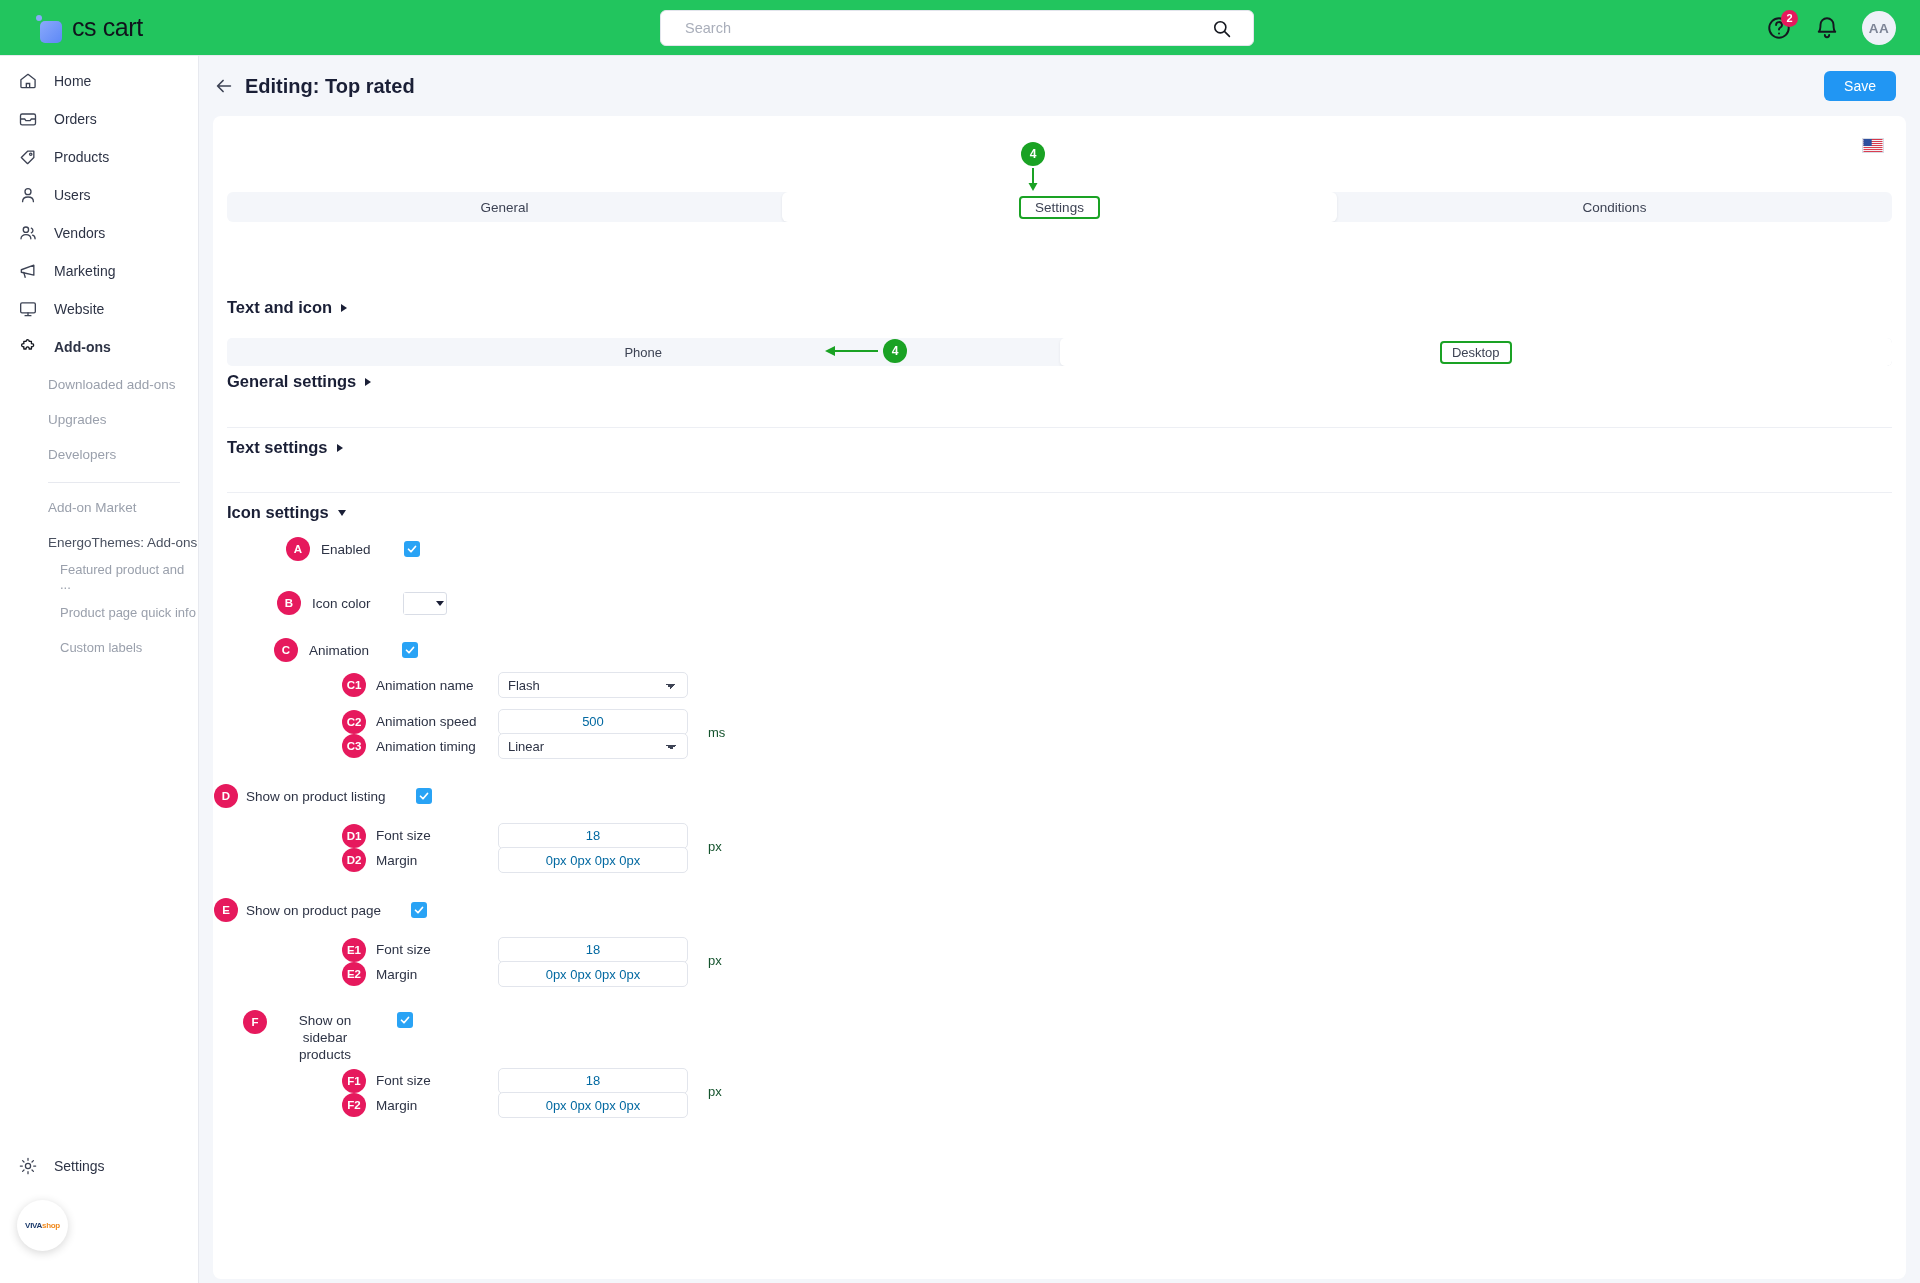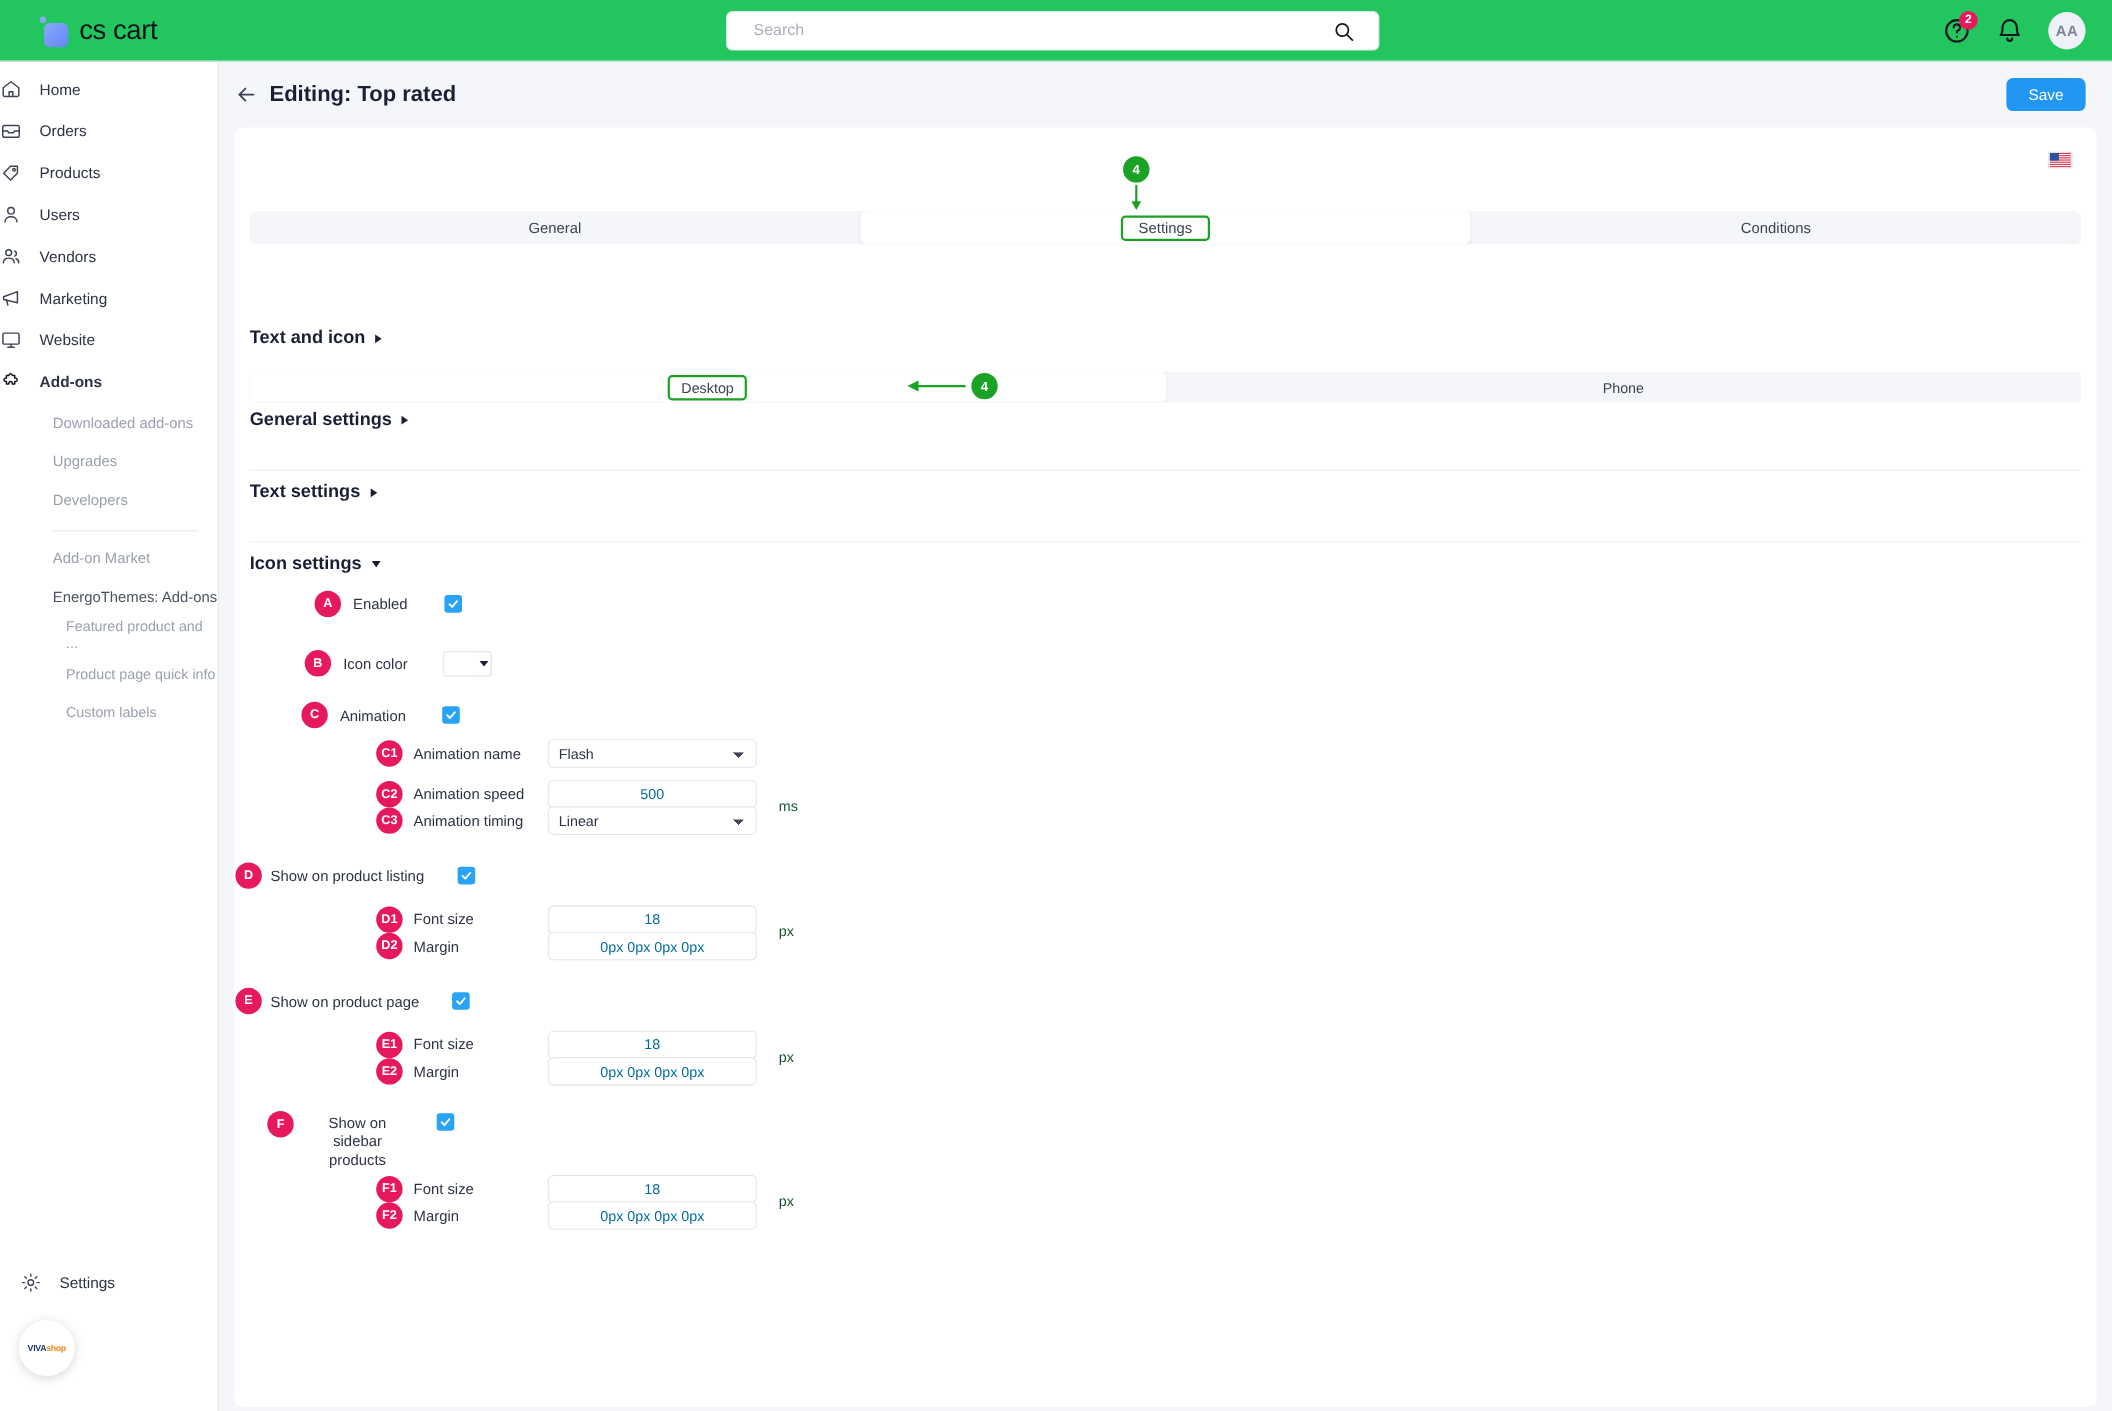--- a/index.html
+++ b/index.html
@@ -66,21 +66,21 @@
     font-size:13.5px; font-weight:700; color:#7c8496; letter-spacing:.5px;
   }
 
   
   .sidebar{
     position:absolute; top:56px; left:0; width:199px; height:1227px;
     background:#ffffff; border-right:1px solid #e7e9ef; z-index:20;
   }
   .nav-item{
     display:flex; align-items:center; gap:16px;
-    height:26px; margin-top:12px;
+    height:26px; padding-left:18px; margin-top:12px;
     font-size:14px; color:#2d3345; cursor:pointer;
   }
   .nav-item .ico{ width:20px;height:20px; flex:0 0 20px; display:flex; align-items:center; justify-content:center;}
   .nav-item.active{ font-weight:700; }
   .sub-item{
     padding-left:48px; height:22px; display:flex; align-items:center;
     font-size:13.5px; color:#9aa0ac; margin-top:13px; cursor:pointer;
   }
   .sub-item.dark{ color:#4a5160; }
   .sub2-item{
@@ -413,25 +413,25 @@
       <line x1="10" y1="0" x2="10" y2="17" stroke="#1aa224" stroke-width="2"></line>
       <path d="M10 23 L5.5 15 L14.5 15 Z" fill="#1aa224"></path>
     </svg>
 
     <div class="section-title" style="left:14px; top:182px;">
       <span>Text and icon</span>
       <span class="caret-r"></span>
     </div>
 
     <div class="segstrip">
+      <div class="seg">
+        <span>Phone</span>
+      </div>
       <div class="seg sel">
         <span class="seg-hl">Desktop</span>
-      </div>
-      <div class="seg">
-        <span>Phone</span>
       </div>
     </div>
 
     <svg class="anno-arrow" style="left:610px; top:226px; width:55px; height:18px;" viewBox="0 0 55 18">
       <line x1="55" y1="9" x2="11" y2="9" stroke="#1aa224" stroke-width="2"></line>
       <path d="M2 9 L12 4 L12 14 Z" fill="#1aa224"></path>
     </svg>
     <div class="anno-circle" style="left:670px; top:223px;">4</div>
 
     <div class="section-title" style="left:14px; top:256px;">

